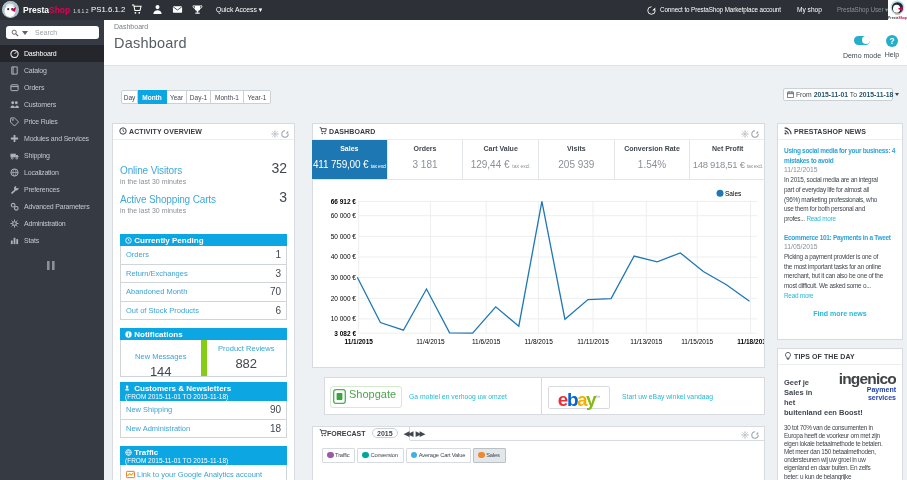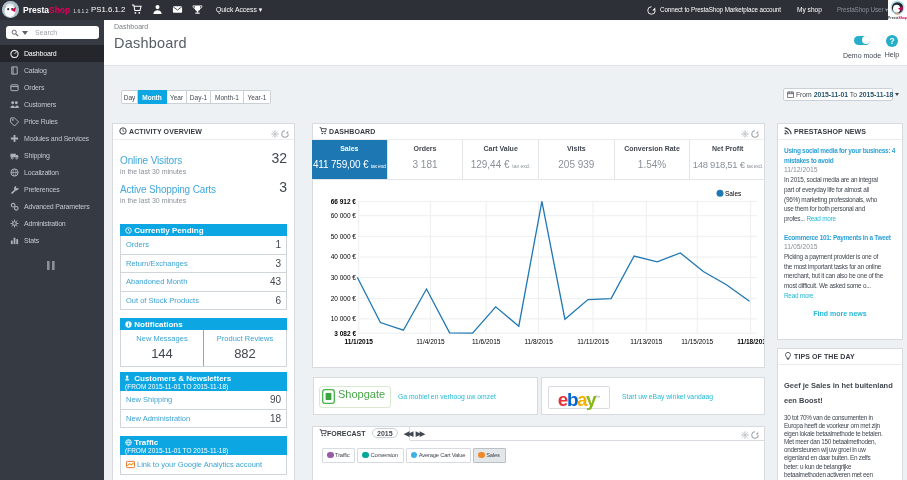--- a/index.html
+++ b/index.html
@@ -73,21 +73,21 @@
 .kpi { flex:1 1 0; min-width:0; border-left:1px solid #e3e6e8; text-align:center; padding:5px 1px 0; overflow:hidden; }
 .kpi:first-child { border-left:none; }
 .kpi .kl { font-size:7px; font-weight:bold; color:#414750; }
 .kpi .kv { font-size:10px; color:#8a9199; margin-top:7px; white-space:nowrap; overflow:hidden; }
 .kpi .kv .tx { font-size:5px; }
 .kpi.on { background:#1c77b2; }
 .kpi.on .kl, .kpi.on .kv { color:#fff; }
 
 
 .card { position:absolute; background:#fff; border:1px solid #d7dbdf; height:38px; }
-#shopgate { left:313px; top:377px; width:225px; }
+#shopgate { left:324px; top:377px; width:225px; }
 #ebaycard { left:541px; top:377px; width:224px; }
 .cardlink { font-size:6.8px; color:#25b9d7; }
 
 
 #forecast { left:312px; top:426px; width:453px; height:62px; }
 .pill2015 { display:inline-block; border:1px solid #c9d1d7; border-radius:6px; padding:0 4.5px; text-align:center; height:10px; line-height:10px; font-size:7px; font-weight:bold; color:#414750; margin-left:6px; vertical-align:0px; background:#fff; }
 .skip { font-size:7px; color:#414750; letter-spacing:-1.5px; margin-left:4px; font-weight:bold; }
 .legendrow { padding:8px 0 0 9px; line-height:0; }
 .lpill { display:inline-block; border:1px solid #d7dbdf; height:14.5px; line-height:13.5px; font-size:5.8px; letter-spacing:-0.2px; color:#414750; padding:0 5px 0 4px; margin-right:2px; background:#fff; border-radius:1px; }
 .lpill .dot { display:inline-block; width:6.5px; height:6.5px; border-radius:50%; margin-right:1.5px; vertical-align:-1px; }
@@ -249,51 +249,51 @@
       </svg>ACTIVITY OVERVIEW
     <span class="ptools"><svg width="8" height="8" viewBox="0 0 10 10">
           <circle cx="5" cy="5" r="1.4" fill="none" stroke="#9aa1a8" stroke-width="1"></circle>
           <path d="M5 0.5v2M5 7.5v2M0.5 5h2M7.5 5h2M1.9 1.9l1.3 1.3M6.8 6.8l1.3 1.3M8.1 1.9L6.8 3.2M3.2 6.8L1.9 8.1" stroke="#9aa1a8" stroke-width="1"></path>
         </svg> <svg width="8" height="8" viewBox="0 0 10 10">
           <path d="M5 1a4 4 0 1 0 4 4" fill="none" stroke="#9aa1a8" stroke-width="1.3"></path>
           <path d="M9 1v3.4H5.8z" fill="#9aa1a8"></path>
         </svg></span>
   </div>
   <div style="padding:6px 7px 0 7px">
-    <div style="margin-top:4px"><span class="biglink">Online Visitors</span><span class="bignum">32</span></div>
+    <div style="margin-top:14px"><span class="biglink">Online Visitors</span><span class="bignum">32</span></div>
     <div class="smallgray" style="margin-top:0px">in the last 30 minutes</div>
     <div style="margin-top:4px"><span class="biglink">Active Shopping Carts</span><span class="bignum">3</span></div>
     <div class="smallgray">in the last 30 minutes</div>
     <div class="bluehead" style="margin-top:20px"><svg width="7" height="7" viewBox="0 0 10 10" style="vertical-align:-1px">
           <circle cx="5" cy="5" r="4" fill="none" stroke="#fff" stroke-width="1.2"></circle>
           <path d="M5 2.8V5l1.6 1" fill="none" stroke="#fff" stroke-width="1"></path>
         </svg> Currently Pending</div>
     <div class="srow">
         <span class="lab">Orders</span>
         <span class="num">1</span>
       </div>
     <div class="srow">
         <span class="lab">Return/Exchanges</span>
         <span class="num">3</span>
       </div>
     <div class="srow">
         <span class="lab">Abandoned Month</span>
-        <span class="num">43</span>
+        <span class="num">70</span>
       </div>
     <div class="srow">
         <span class="lab">Out of Stock Products</span>
         <span class="num">6</span>
       </div>
     <div class="bluehead" style="margin-top:8px"><svg width="7" height="7" viewBox="0 0 10 10" style="vertical-align:-1px">
           <circle cx="5" cy="5" r="4.5" fill="#fff"></circle>
           <rect x="4.4" y="2.2" width="1.4" height="1.4" fill="#0ca7e3"></rect>
           <rect x="4.4" y="4.4" width="1.4" height="3.4" fill="#0ca7e3"></rect>
         </svg> Notifications</div>
     <div style="display:flex;border:1px solid #cfd5d9;border-top:none;text-align:center;height:37px">
-      <div style="flex:1;border-right:1px solid #84cc16;padding-top:4px">
+      <div style="flex:1;border-right:6px solid #84cc16;padding-top:12px">
           <div style="font-size:7.5px;color:#3ba3d5">New Messages</div>
           <div style="font-size:13px;color:#414750;margin-top:3px">144</div>
         </div>
       <div style="flex:1;padding-top:4px">
           <div style="font-size:7.5px;color:#3ba3d5">Product Reviews</div>
           <div style="font-size:13px;color:#414750;margin-top:3px">882</div>
         </div>
     </div>
     <div class="bluehead" style="margin-top:5px"><svg width="7" height="7" viewBox="0 0 10 10" style="vertical-align:-1px">
           <circle cx="3" cy="2.5" r="1.8" fill="#fff"></circle>
@@ -459,17 +459,21 @@
   </div>
 </div>
 
 <div id="tips" class="panel">
   <div class="phead"><svg class="ic" width="8" height="8" viewBox="0 0 10 10">
         <path d="M5 0.5a3.2 3.2 0 0 0-1.5 6V8h3V6.5A3.2 3.2 0 0 0 5 0.5z" fill="none" stroke="#363a42" stroke-width="1"></path>
         <path d="M3.8 9h2.4" stroke="#363a42" stroke-width="1"></path>
       </svg>TIPS OF THE DAY</div>
   <div style="padding:6px 6px 0">
     <div style="overflow:hidden">
-      <div style="font-size:7.5px;font-weight:bold;color:#414750;line-height:15px;margin-top:7px">Geef je Sales in het buitenland een Boost!</div>
+      <div style="float:right;width:73px;text-align:right">
+        <div style="font-size:15.5px;font-weight:bold;color:#3f4447;letter-spacing:-0.8px;line-height:15px">ingenico</div>
+        <div style="font-size:7px;font-weight:bold;color:#2143a9;line-height:7.5px">Payment<br>services</div>
+      </div>
+      <div style="font-size:7.5px;font-weight:bold;color:#414750;line-height:10px;margin-top:7px">Geef je Sales in het buitenland een Boost!</div>
     </div>
     <div style="font-size:6.4px;color:#414750;line-height:8.1px;letter-spacing:-0.3px;margin-top:6px">30 tot 70% van de consumenten in<br>Europa heeft de voorkeur om met zijn<br>eigen lokale betaalmethode te betalen.<br>Met meer dan 150 betaalmethoden,<br>ondersteunen wij uw groei in uw<br>eigenland en daar buiten. En zelfs<br>beter: u kun de belangrijke<br>betaalmethoden activeren met een</div>
   </div>
 </div>
 
 </body></html>

